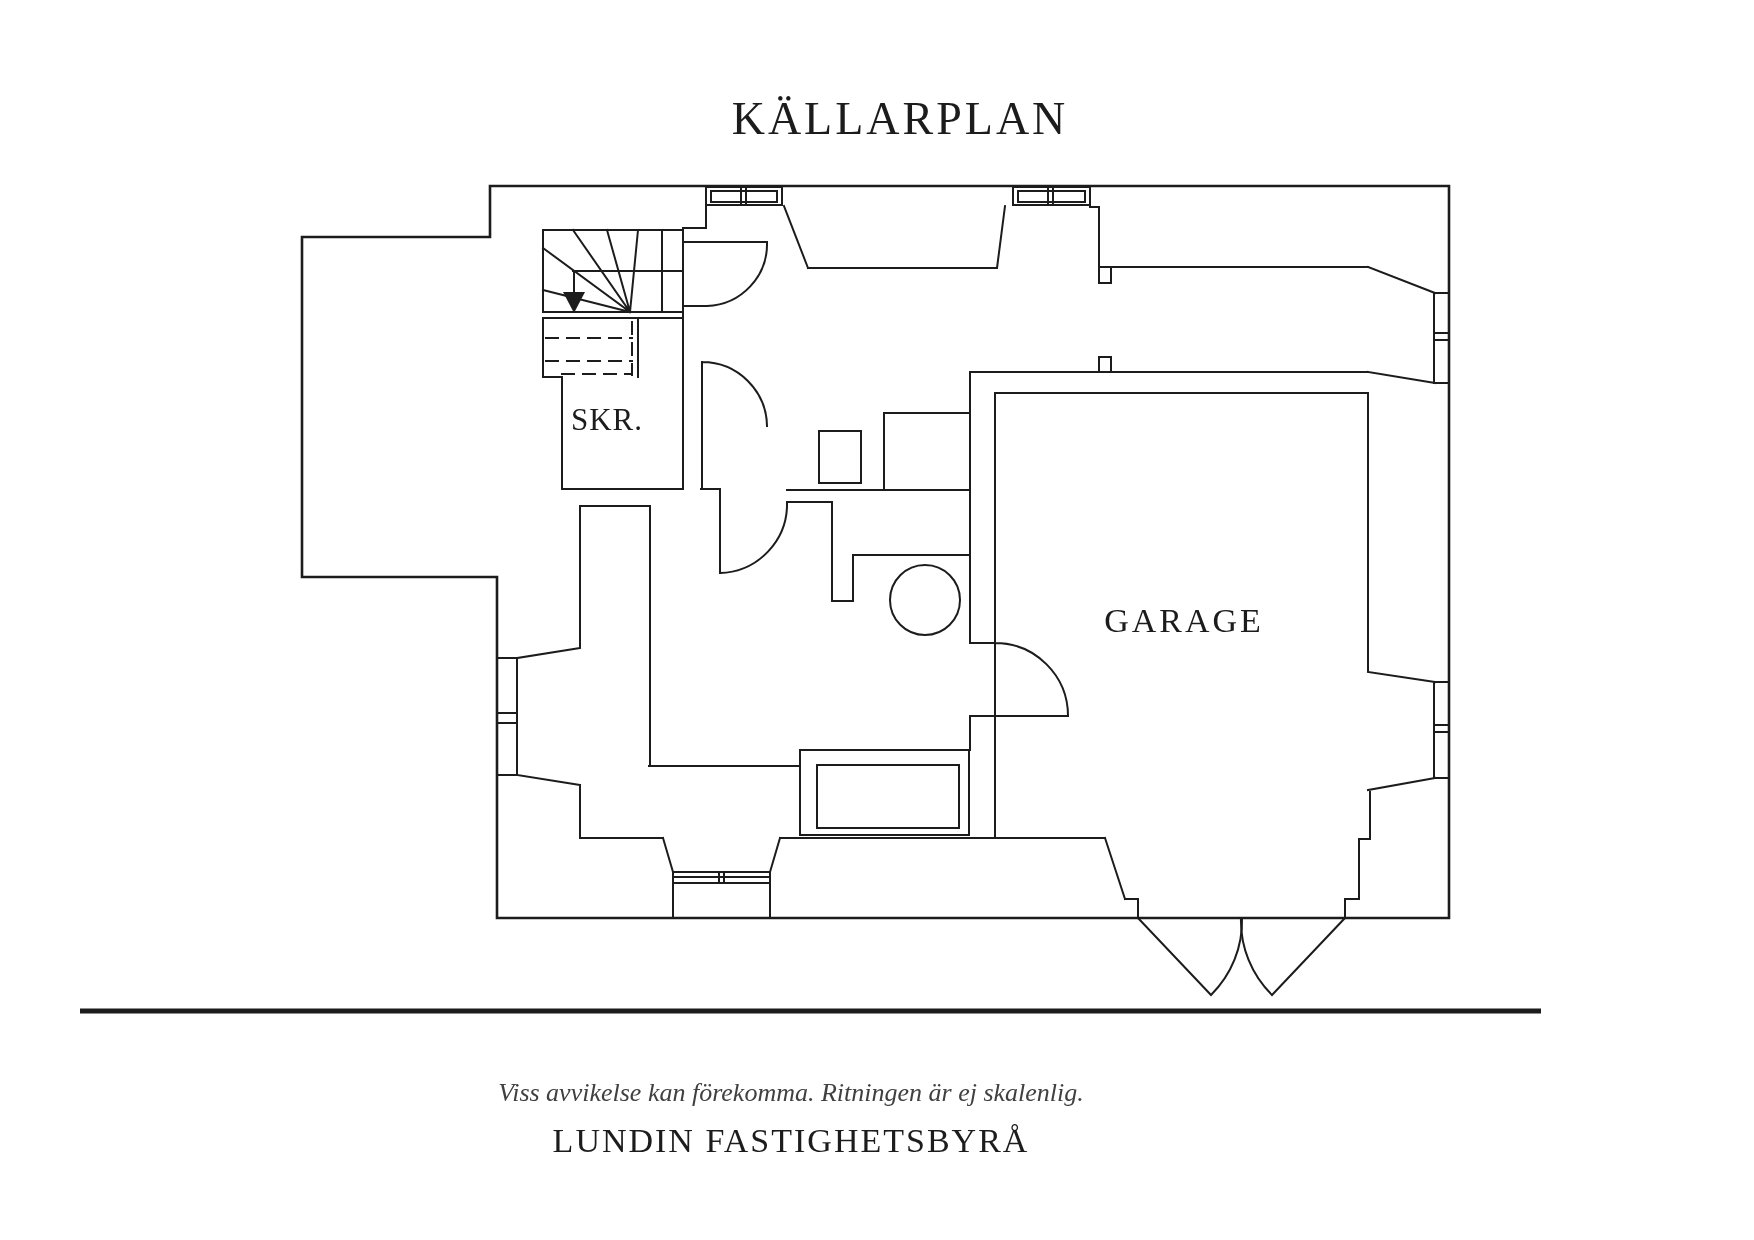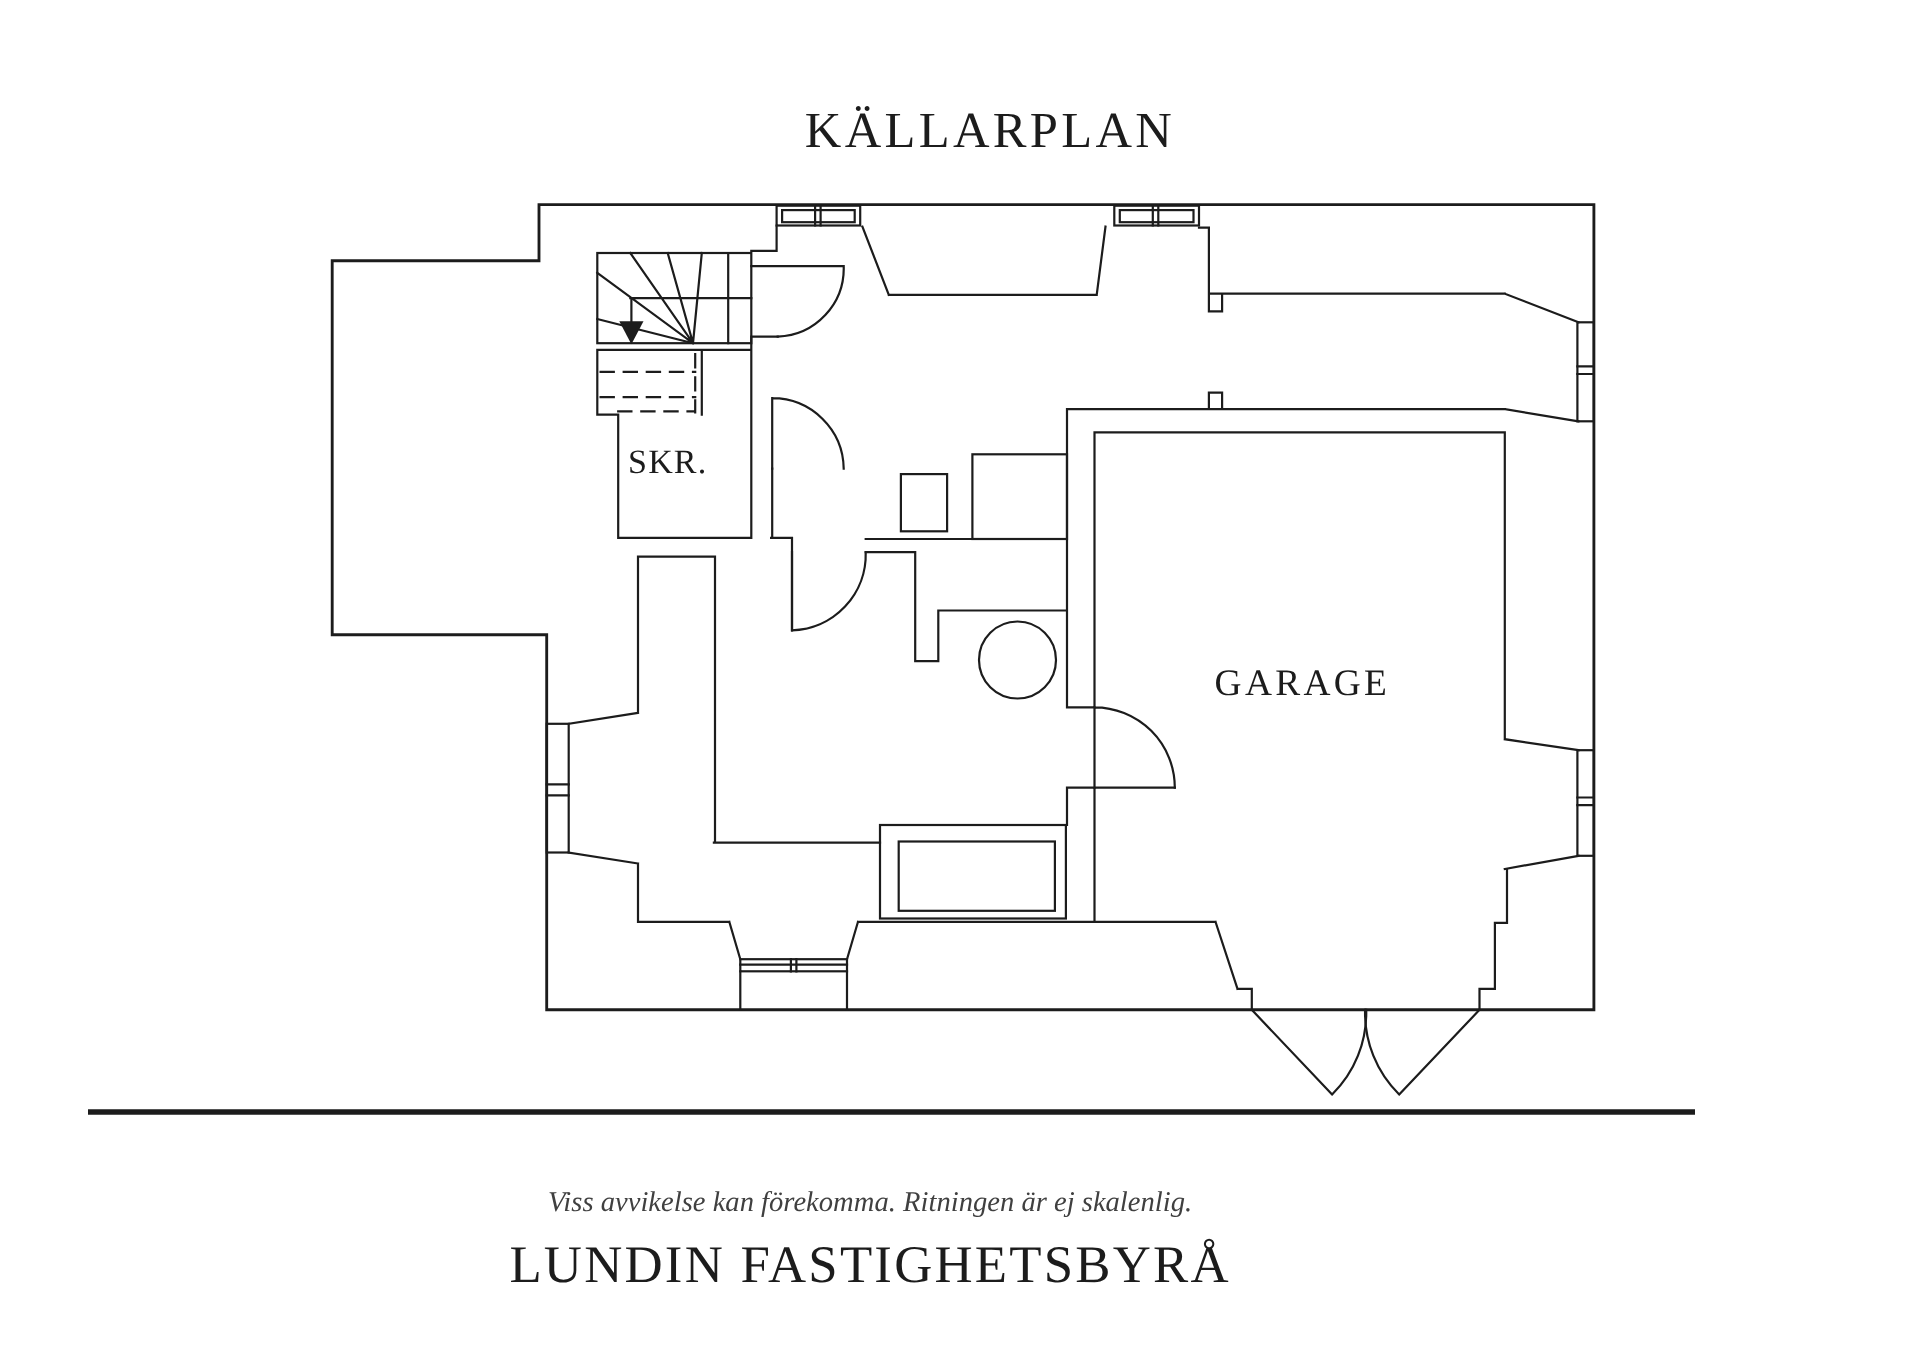--- a/index.html
+++ b/index.html
@@ -22,21 +22,21 @@
     font-size:46px;letter-spacing:3px;color:#1c1c1c;
   }
   .footer-disclaimer{
     position:absolute;top:1078px;left:455px;width:672px;
     text-align:center;
     font-style:italic;font-size:26px;color:#404040;
   }
   .footer-brand{
     position:absolute;top:1122px;left:455px;width:672px;
     text-align:center;
-    font-size:48px;letter-spacing:2px;color:#1c1c1c;
+    font-size:34px;letter-spacing:2px;color:#1c1c1c;
   }
 </style>
 </head>
 <body>
 
 <div class="canvas">
 
   <div class="title-text" style="left:0;width:1754px;transform:translateX(23px);">KÄLLARPLAN</div>
 
   <svg width="1754" height="1240" viewBox="0 0 1754 1240">

